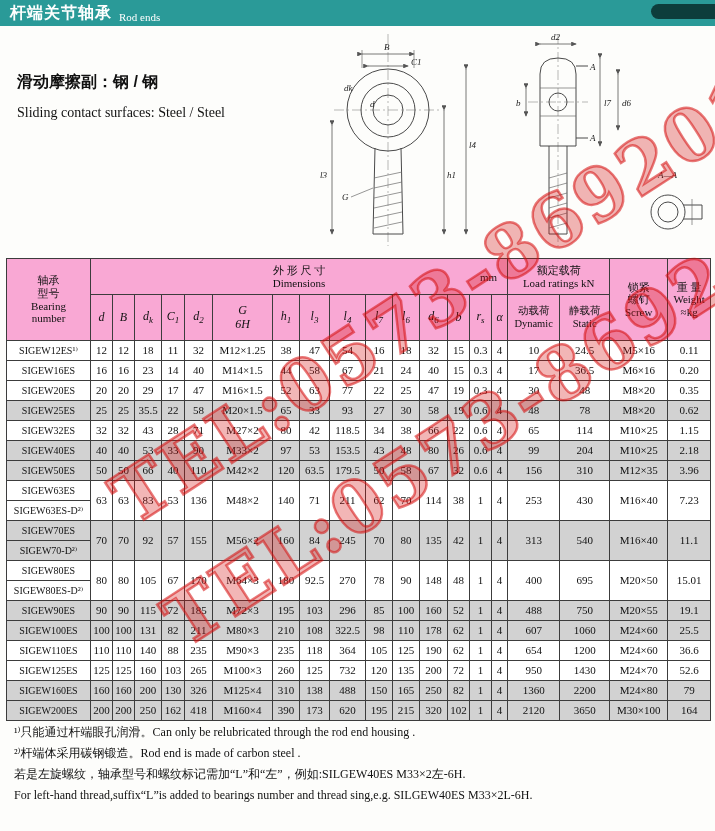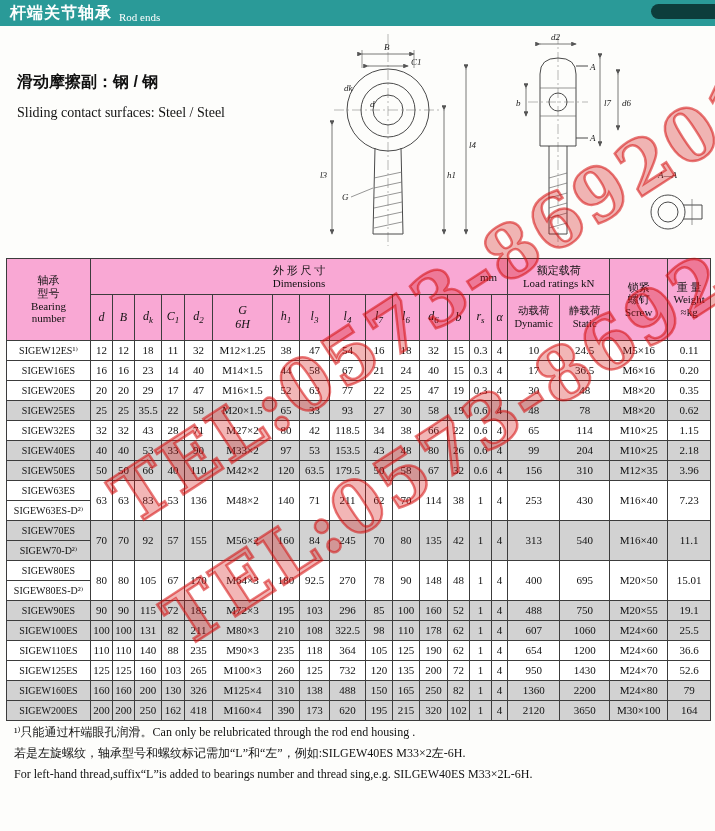--- a/index.html
+++ b/index.html
@@ -540,15 +540,16 @@
         <td class="dc">2120</td>
         <td class="dc">3650</td>
         <td class="dc">M30×100</td>
         <td class="dc">164</td>
       </tr>
     </tbody>
   </table>
 
 <section class="footnotes" id="footnotes">
     <p class="fn">¹⁾只能通过杆端眼孔润滑。Can only be relubricated through the rod end housing .</p>
+    <p class="fn">²⁾杆端体采用碳钢锻造。Rod end is made of carbon steel .</p>
     <p class="fn">若是左旋螺纹，轴承型号和螺纹标记需加“L”和“左”，例如:SILGEW40ES M33×2左-6H.</p>
     <p class="fn">For left-hand thread,suffix“L”is added to bearings number and thread sing,e.g. SILGEW40ES  M33×2L-6H.</p>
   </section>
 
 </body></html>

